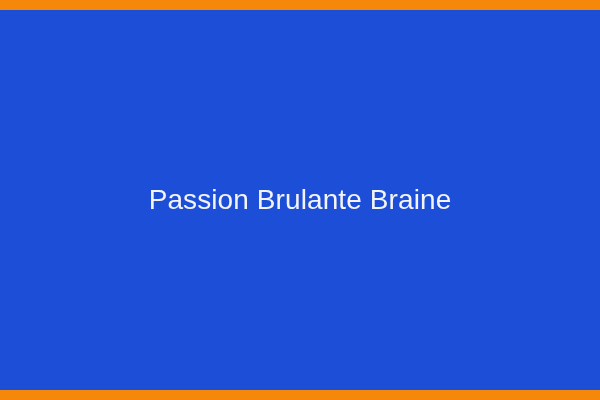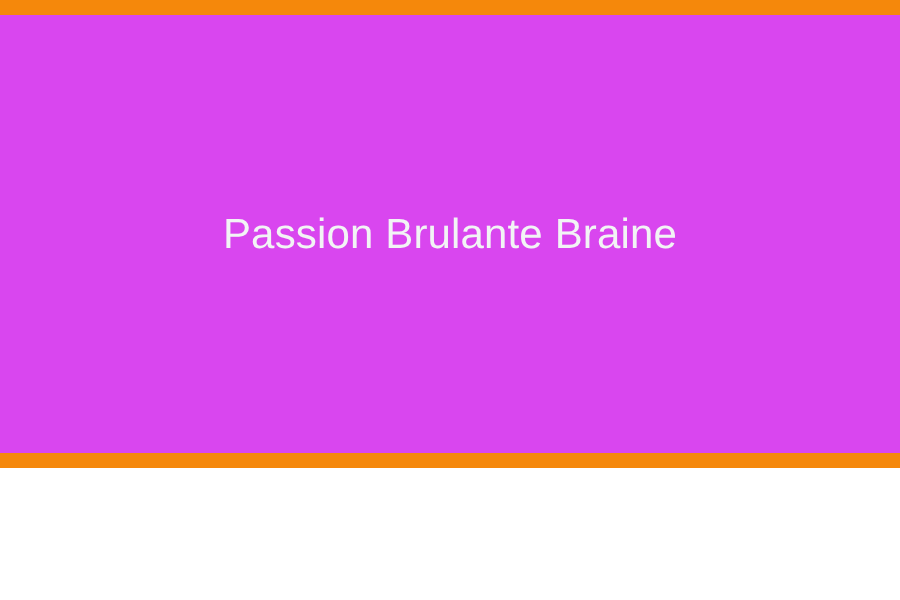--- a/index.html
+++ b/index.html
@@ -14,22 +14,22 @@
     height: 400px;
     overflow: hidden;
     font-family: "Liberation Sans", "DejaVu Sans", sans-serif;
   }
 
   
   #placeholder-card {
     position: relative;
     box-sizing: border-box;
     width: 600px;
-    height: 312px;
-    background: #d946ef;
+    height: 400px;
+    background: #1d4ed8;
     display: flex;
     align-items: center;
     justify-content: center;
     overflow: hidden;
   }
 
   
   .accent-bar {
     position: absolute;
     left: 0;

